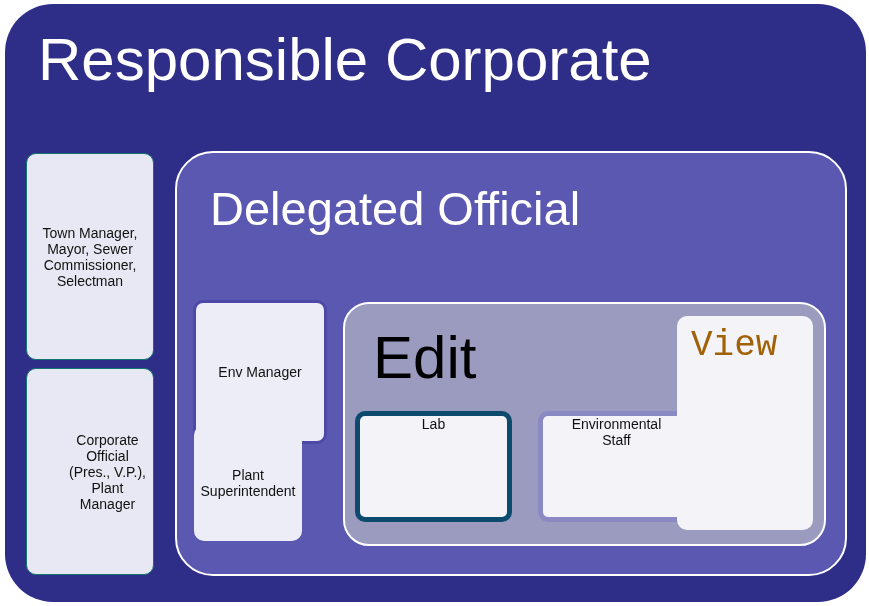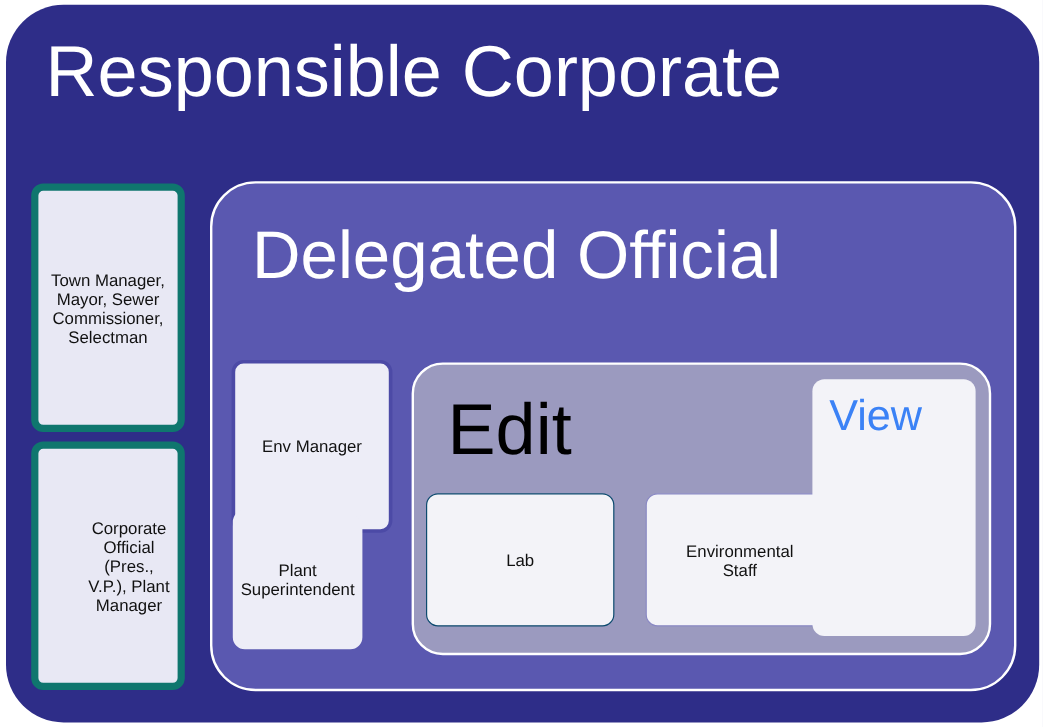--- a/index.html
+++ b/index.html
@@ -7,54 +7,54 @@
     .abs { position: absolute; box-sizing: border-box; }
     .outer {
       left: 5px; top: 4px; width: 861px; height: 598px;
       background: #2e2d88; border-radius: 48px;
     }
     .outer-title {
       left: 38px; top: 30px; font-size: 60px; color: #ffffff; line-height: 1; white-space: nowrap;
     }
     .left-box {
       background: #e8e8f4; border-radius: 10px;
-      border: 6px solid #0f766e;
+      border: 1px solid #0f766e;
       display: flex; align-items: center; justify-content: center; text-align: center;
       font-size: 14px; color: #111; line-height: 16px; padding: 0 4px;
     }
     .delegated {
       left: 175px; top: 151px; width: 672px; height: 425px;
       background: #5a58b0; border: 2px solid #ffffff; border-radius: 38px;
     }
     .delegated-title {
-      left: 210px; top: 185px; font-size: 56px; color: #ffffff; line-height: 1; white-space: nowrap;
+      left: 210px; top: 185px; font-size: 47px; color: #ffffff; line-height: 1; white-space: nowrap;
     }
     .mid-box {
       background: #ededf7; border-radius: 10px; border: 3px solid #4c4aa6;
       display: flex; align-items: center; justify-content: center; text-align: center;
       font-size: 14px; color: #111; line-height: 16px;
     }
     .edit {
       left: 343px; top: 302px; width: 483px; height: 244px;
       background: #9b9abf; border: 2px solid #ffffff; border-radius: 26px;
     }
     .edit-title {
       left: 373px; top: 328px; font-size: 60px; color: #000000; line-height: 1; white-space: nowrap;
     }
     .edit-box {
-      background: #f3f3f8; border-radius: 10px; border: 1px solid #0c4a6e;
-      display: flex; align-items: center; justify-content: center; text-align: center;
+      background: #f3f3f8; border-radius: 10px; border: 5px solid #0c4a6e;
+      display: flex; justify-content: center; text-align: center;
       font-size: 14px; color: #111; line-height: 16px;
     }
     .view {
       left: 677px; top: 316px; width: 136px; height: 214px;
       background: #f3f3f8; border-radius: 10px;
     }
     .view-title {
-      left: 691px; top: 328px; font-size: 36px; color: #3b82f6; line-height: 1; white-space: nowrap;
+      left: 691px; top: 328px; font-size: 36px; color: #a16207; line-height: 1; white-space: nowrap; font-family: Liberation Mono, monospace;
     }
   </style>
 </head>
 <body>
 
 <div class="abs outer"></div>
 <div class="abs outer-title">Responsible Corporate</div>
 
 <div class="abs left-box" style="left:26px; top:153px; width:128px; height:207px;">
   <span>Town Manager, Mayor, Sewer Commissioner, Selectman</span>

